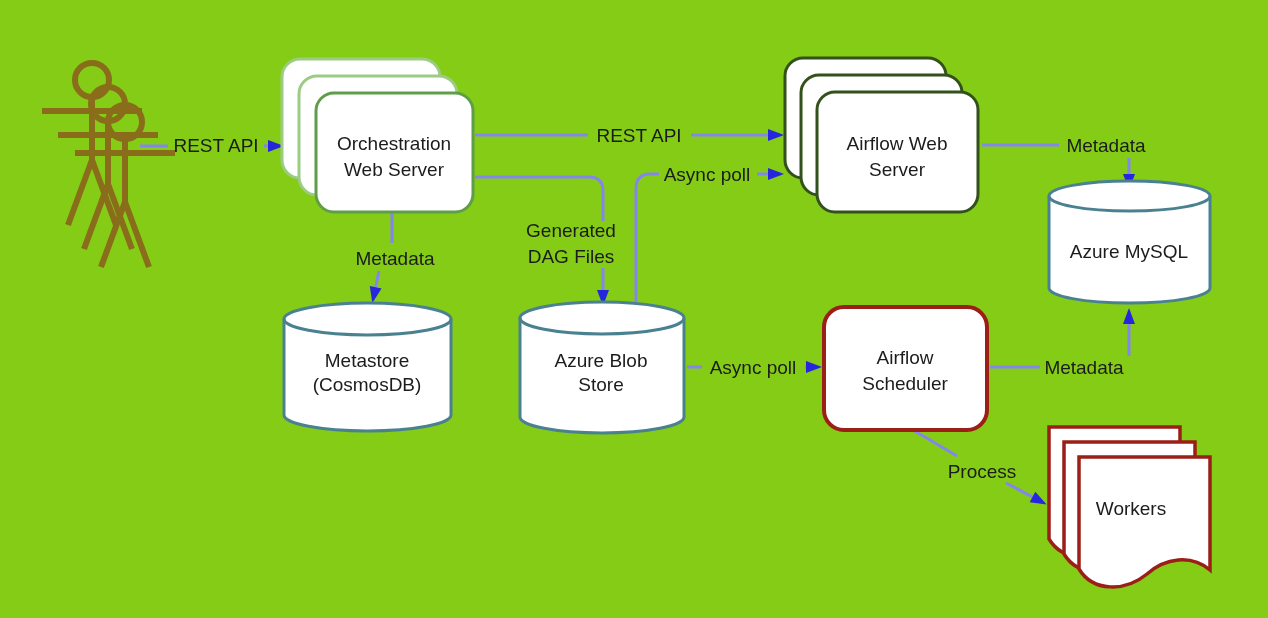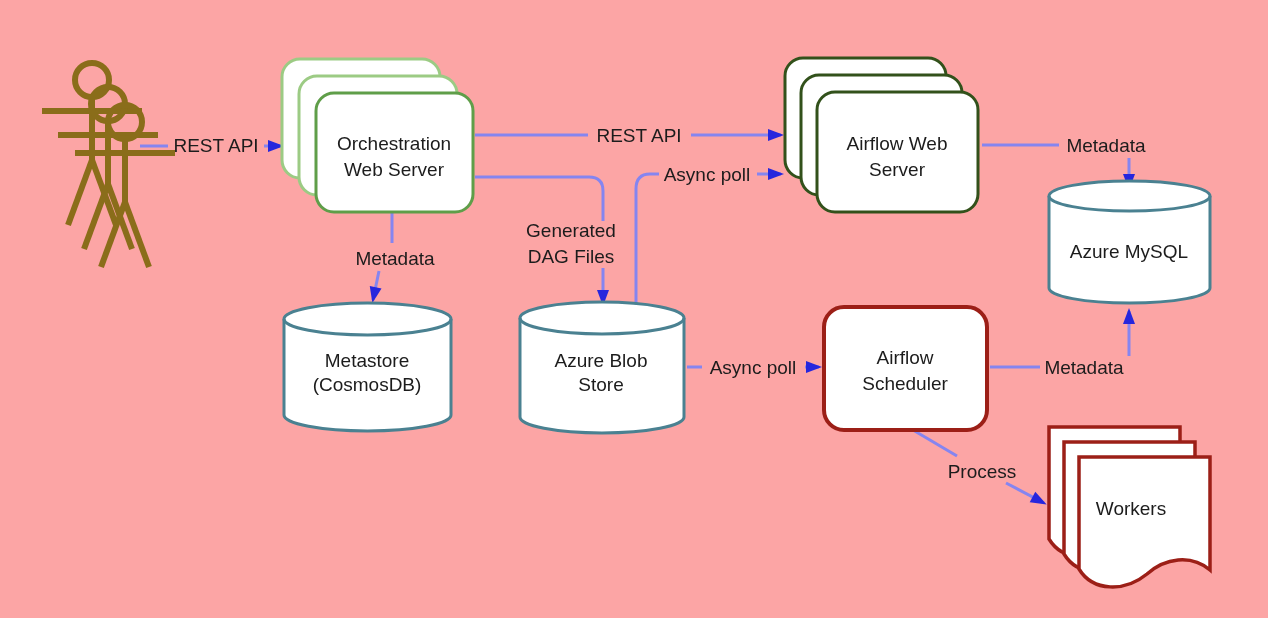--- a/index.html
+++ b/index.html
@@ -1,16 +1,16 @@
 <!DOCTYPE html>
 <html><head>
 <meta charset="utf-8">
 <style>
   html,body{margin:0;padding:0;background:#ffffff;}
-  .canvas{position:relative;width:1268px;height:618px;background:#fca5a5;overflow:hidden;}
+  .canvas{position:relative;width:1268px;height:618px;background:#84cc16;overflow:hidden;}
   svg{display:block;}
   text{font-family:"Liberation Sans","DejaVu Sans",sans-serif;font-size:19px;fill:#1c1c1c;}
   .edge{stroke:#8585f0;stroke-width:3;fill:none;}
   .actor{stroke:#8a6d1a;stroke-width:6;fill:none;}
   .box{fill:#ffffff;stroke-width:3;}
   .box-lightgreen{stroke:#9ccb84;}
   .box-green{stroke:#5f9e49;}
   .box-darkgreen{stroke:#32511b;}
   .cyl{fill:#ffffff;stroke:#4a8191;stroke-width:3;}
   .cyl-lip{fill:none;stroke:#4a8191;stroke-width:3;}

